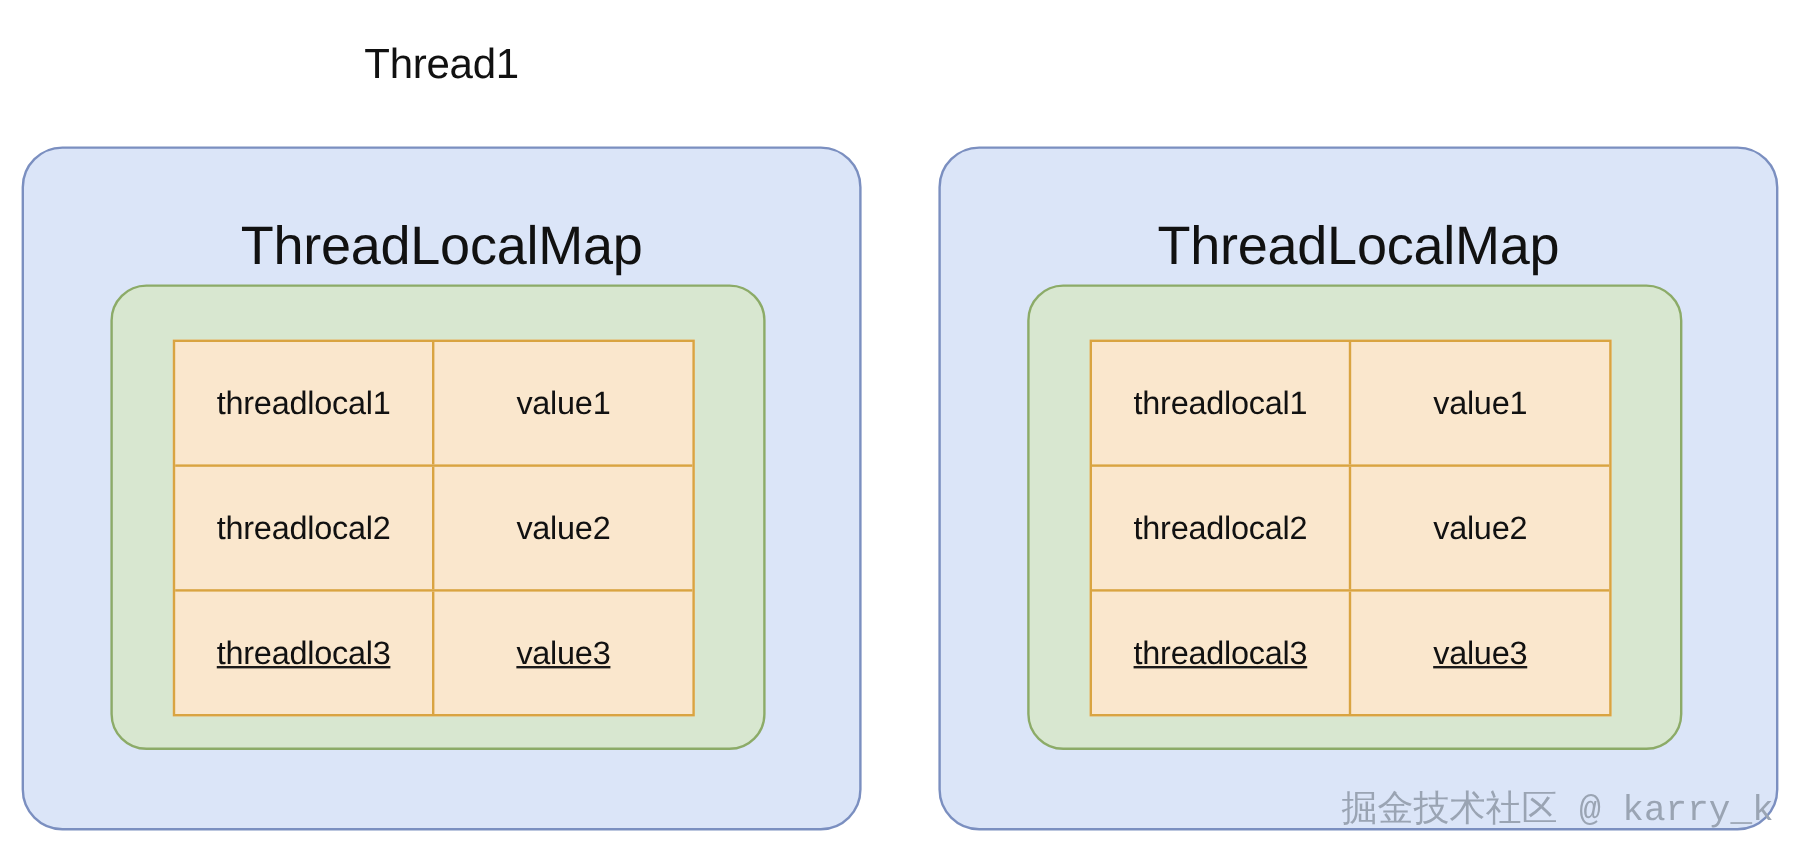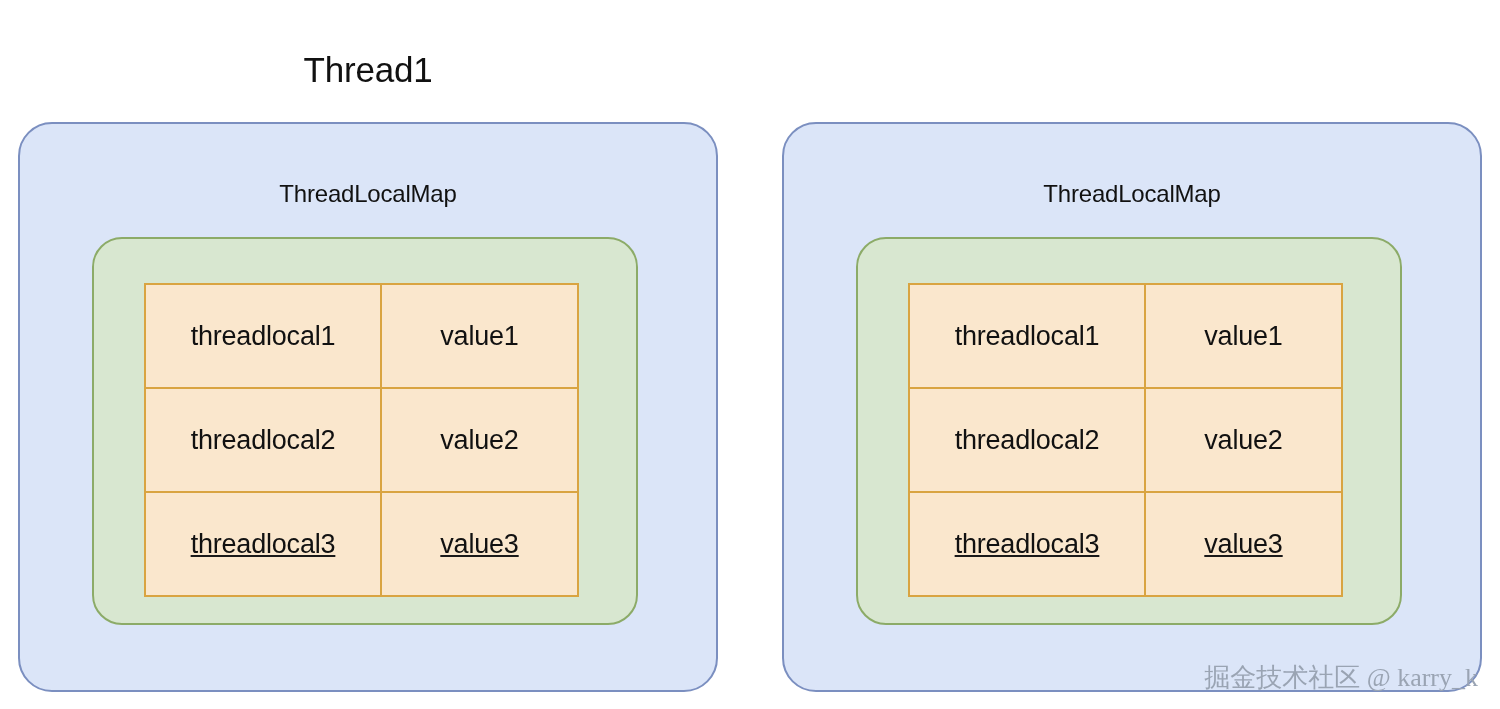--- a/index.html
+++ b/index.html
@@ -41,21 +41,21 @@
     border: 2px solid #7b8fc0;
     border-radius: 34px;
     box-sizing: border-box;
   }
 
   .map-title {
     position: absolute;
     left: 0;
     right: 0;
     text-align: center;
-    font-size: 24px;
+    font-size: 45px;
     line-height: 1;
     color: #111111;
     letter-spacing: -0.2px;
     white-space: nowrap;
   }
 
   
   .map-box {
     position: absolute;
     background: #d8e7d0;
@@ -88,47 +88,47 @@
     align-items: center;
     justify-content: center;
     box-sizing: border-box;
     font-size: 27px;
     line-height: 1;
     color: #111111;
     letter-spacing: -0.2px;
     white-space: nowrap;
   }
   .entry-cell.key {
-    width: 236px;
+    width: 216px;
     border-right: 2px solid #d9a441;
     text-align: right;
   }
   .entry-cell.val {
     flex: 1 1 auto;
   }
 
   
   .watermark {
     position: absolute;
     right: 22px;
     bottom: 18px;
-    font-size: 26px;
+    font-size: 30px;
     line-height: 1;
     color: #9aa4b3;
     white-space: nowrap;
     pointer-events: none;
-    font-family: Liberation Serif, serif;
+    font-family: Liberation Mono, monospace;
   }
 </style>
 </head>
 <body>
 
 <div class="canvas">
 
-  <div class="thread-title" style="left:18px; top:52px; width:700px;">Thread1</div>
+  <div class="thread-title" style="left:18px; top:36px; width:700px;">Thread1</div>
 
   <div class="thread-box" style="left:18px; top:122px; width:700px; height:570px;">
 
     <div class="map-title" style="top:58px;">ThreadLocalMap</div>
 
     <div class="map-box" style="left:72px; top:113px; width:546px; height:388px;">
 
       <div class="entry-table" style="left:50px; top:44px; width:435px; height:314px;">
 
         <div class="entry-row">

